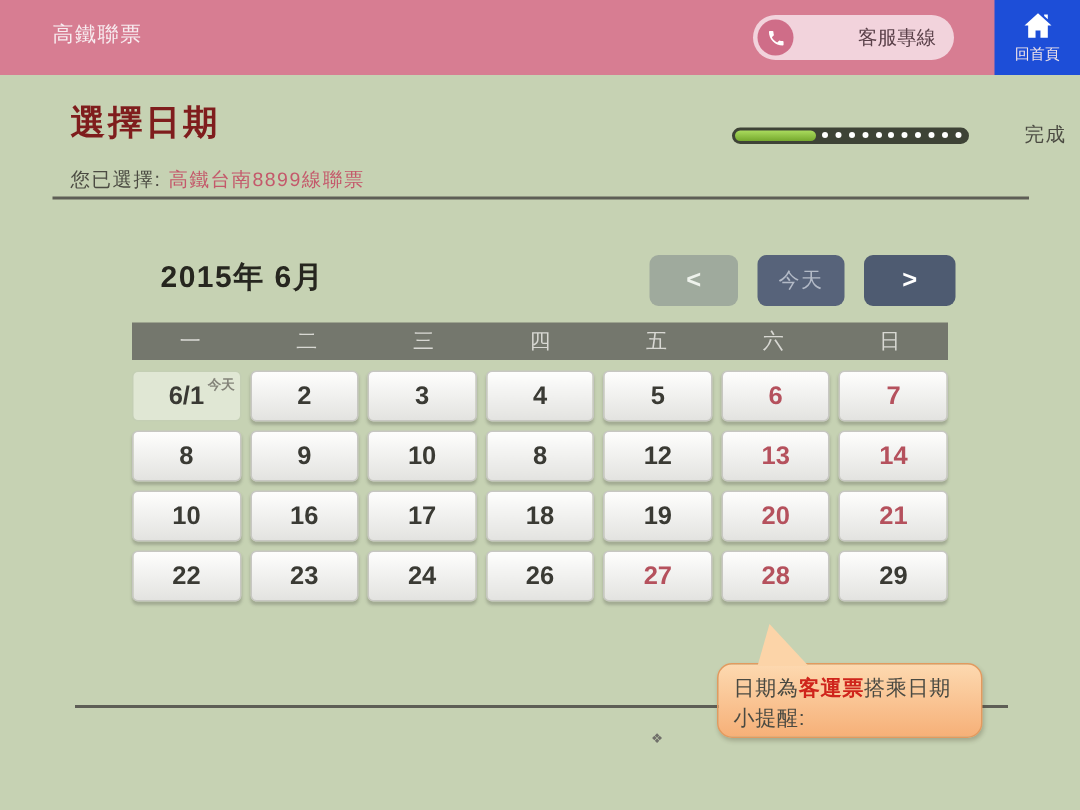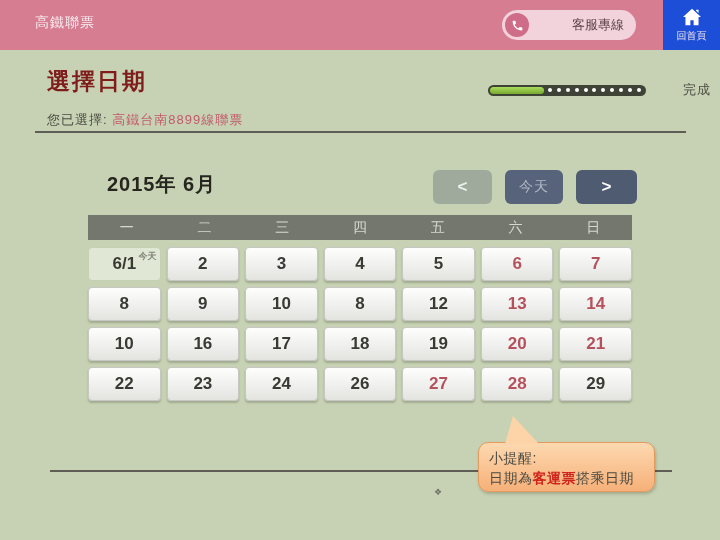--- a/index.html
+++ b/index.html
@@ -186,15 +186,15 @@
       <div class="day empty"></div>
       <div class="day empty"></div>
     </div>
 </div>
 
 <div class="divider-bottom"></div>
 <div class="tiny-diamond">❖</div>
 
 <div class="tooltip">
   <div class="pointer"></div>
+  <div><span>日期為</span><span class="em">客運票</span><span>搭乘日期</span></div>
   <div>小提醒:</div>
-  <div><span>日期為</span><span class="em">客運票</span><span>搭乘日期</span></div>
 </div>
 
 </body></html>

